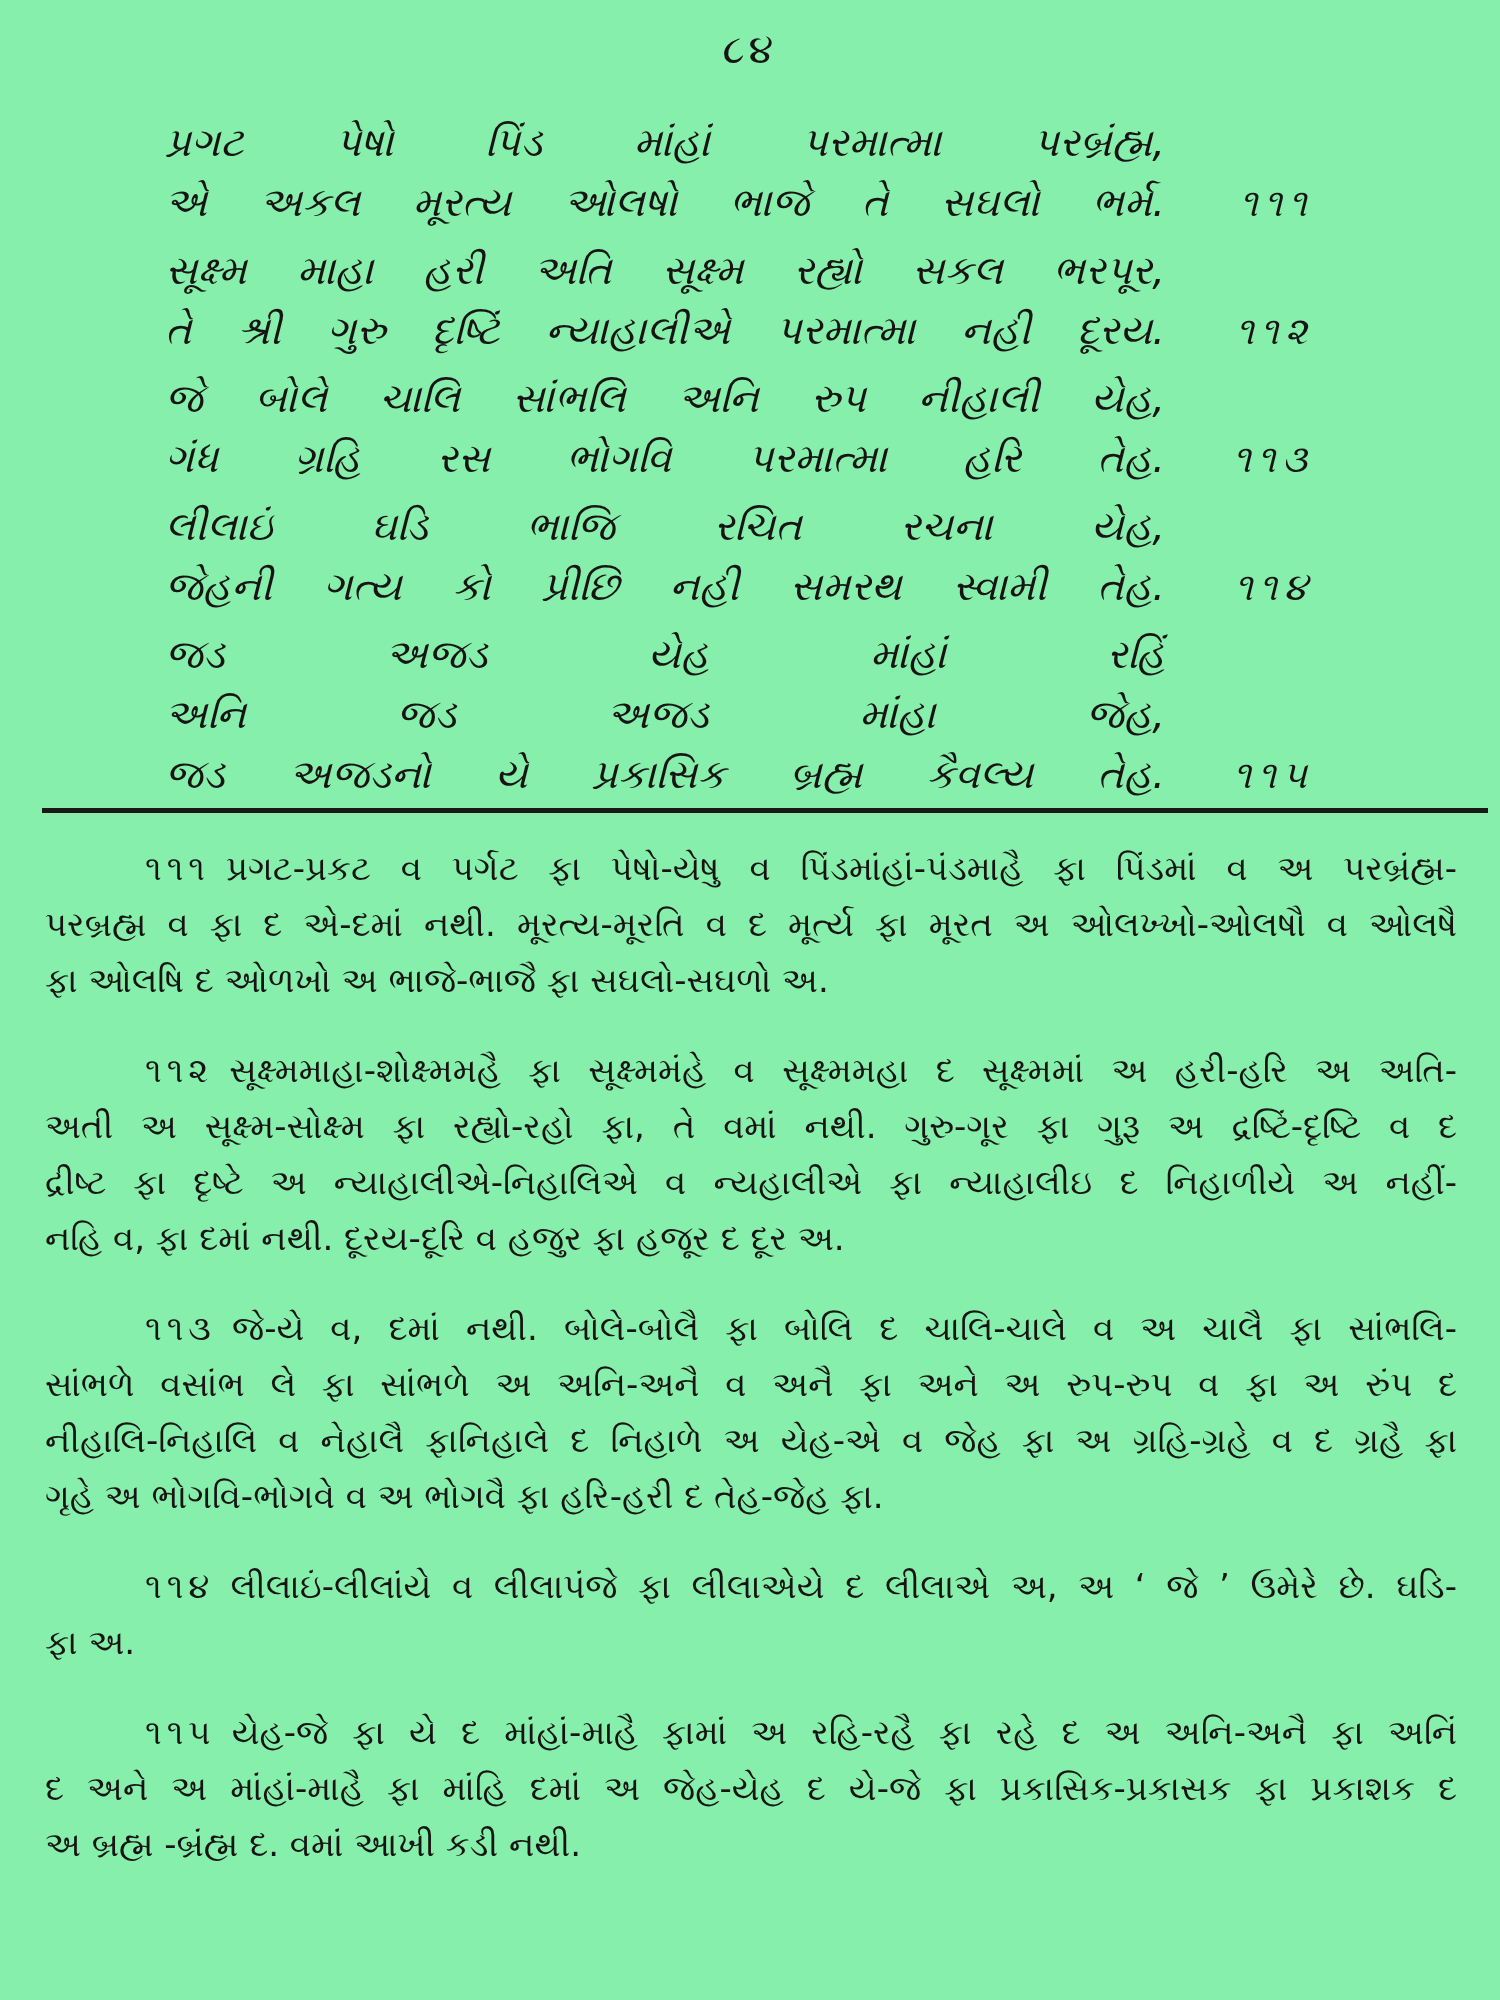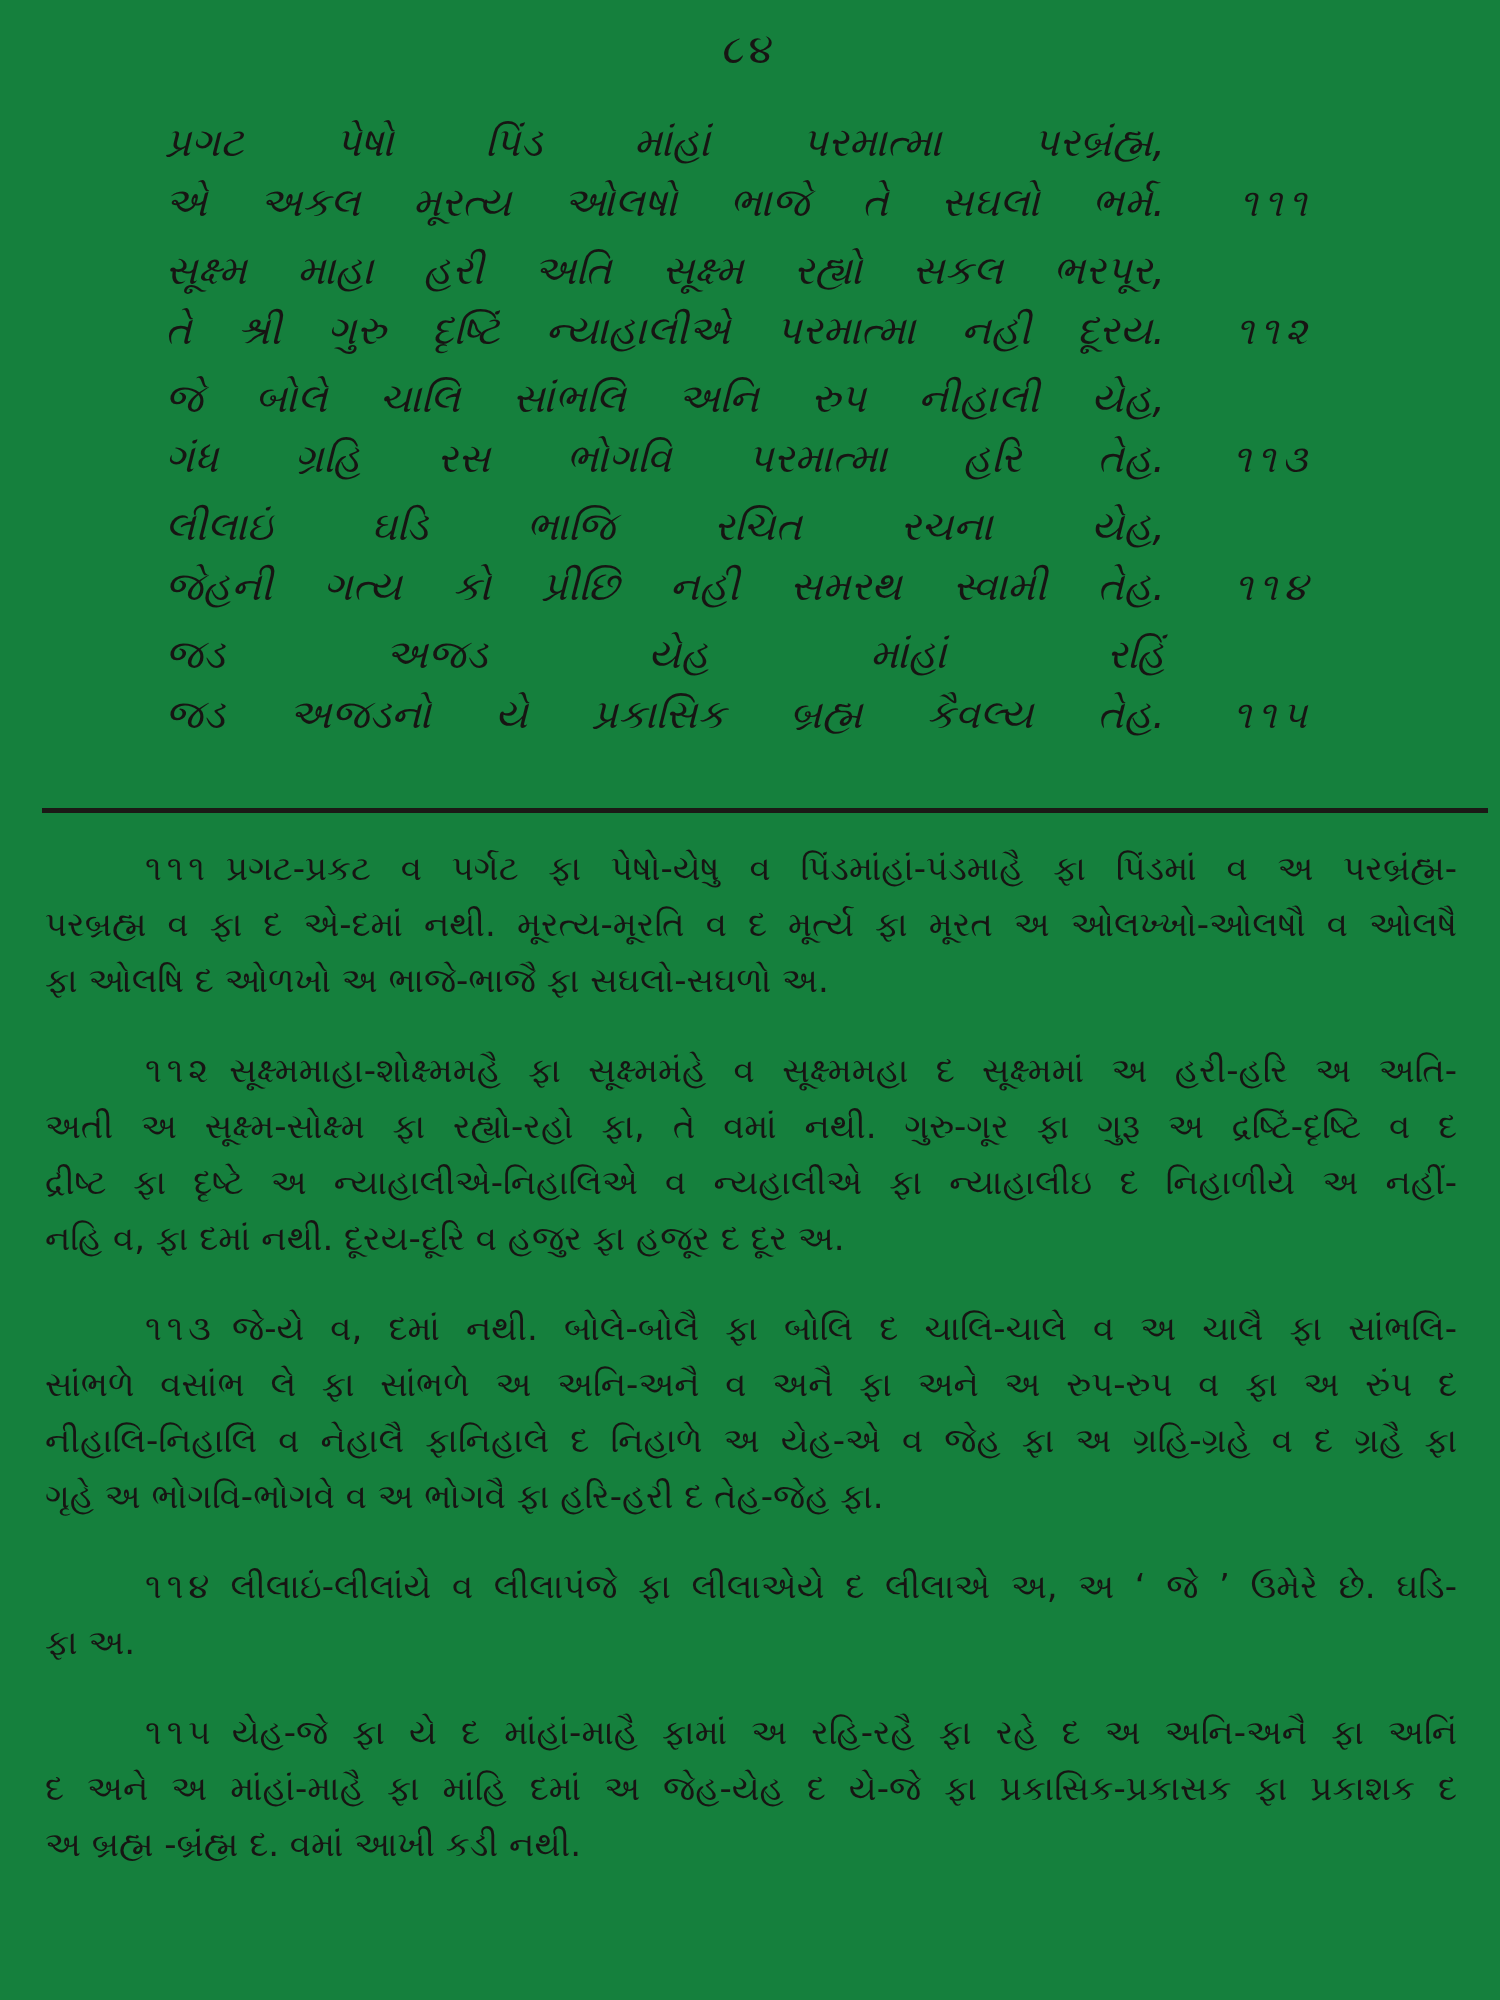--- a/index.html
+++ b/index.html
@@ -4,21 +4,21 @@
 <style>
   html, body { margin: 0; padding: 0; }
   body {
     width: 1500px; height: 2000px;
     background: #f4f3ef;
     font-family: "DejaVu Sans", sans-serif;
   }
   .page {
     position: relative;
     width: 1500px; height: 2000px;
-    background: #15803d;
+    background: #86efac;
     color: #171513;
     overflow: hidden;
   }
   .page-number {
     position: absolute;
     top: 26px; left: 0; width: 1500px;
     text-align: center;
     font-size: 40px;
     letter-spacing: 4px;
   }
@@ -99,20 +99,21 @@
     </div>
 
     <div class="verse">
       <div class="verse-line">લીલાઇં ઘડિ ભાજિ રચિત રચના યેહ,</div>
       <div class="verse-line">જેહની ગત્ય કો પ્રીછિ નહી સમરથ સ્વામી તેહ.</div>
       <span class="verse-number">૧૧૪</span>
     </div>
 
     <div class="verse">
       <div class="verse-line">જડ અજડ યેહ માંહાં રહિં</div>
+      <div class="verse-line">અનિ જડ અજડ માંહા જેહ,</div>
       <div class="verse-line">જડ અજડનો યે પ્રકાસિક બ્રહ્મ કૈવલ્ય તેહ.</div>
       <span class="verse-number">૧૧૫</span>
     </div>
 
   </section>
 
   <div class="divider"></div>
 
   <section class="footnotes">
 

